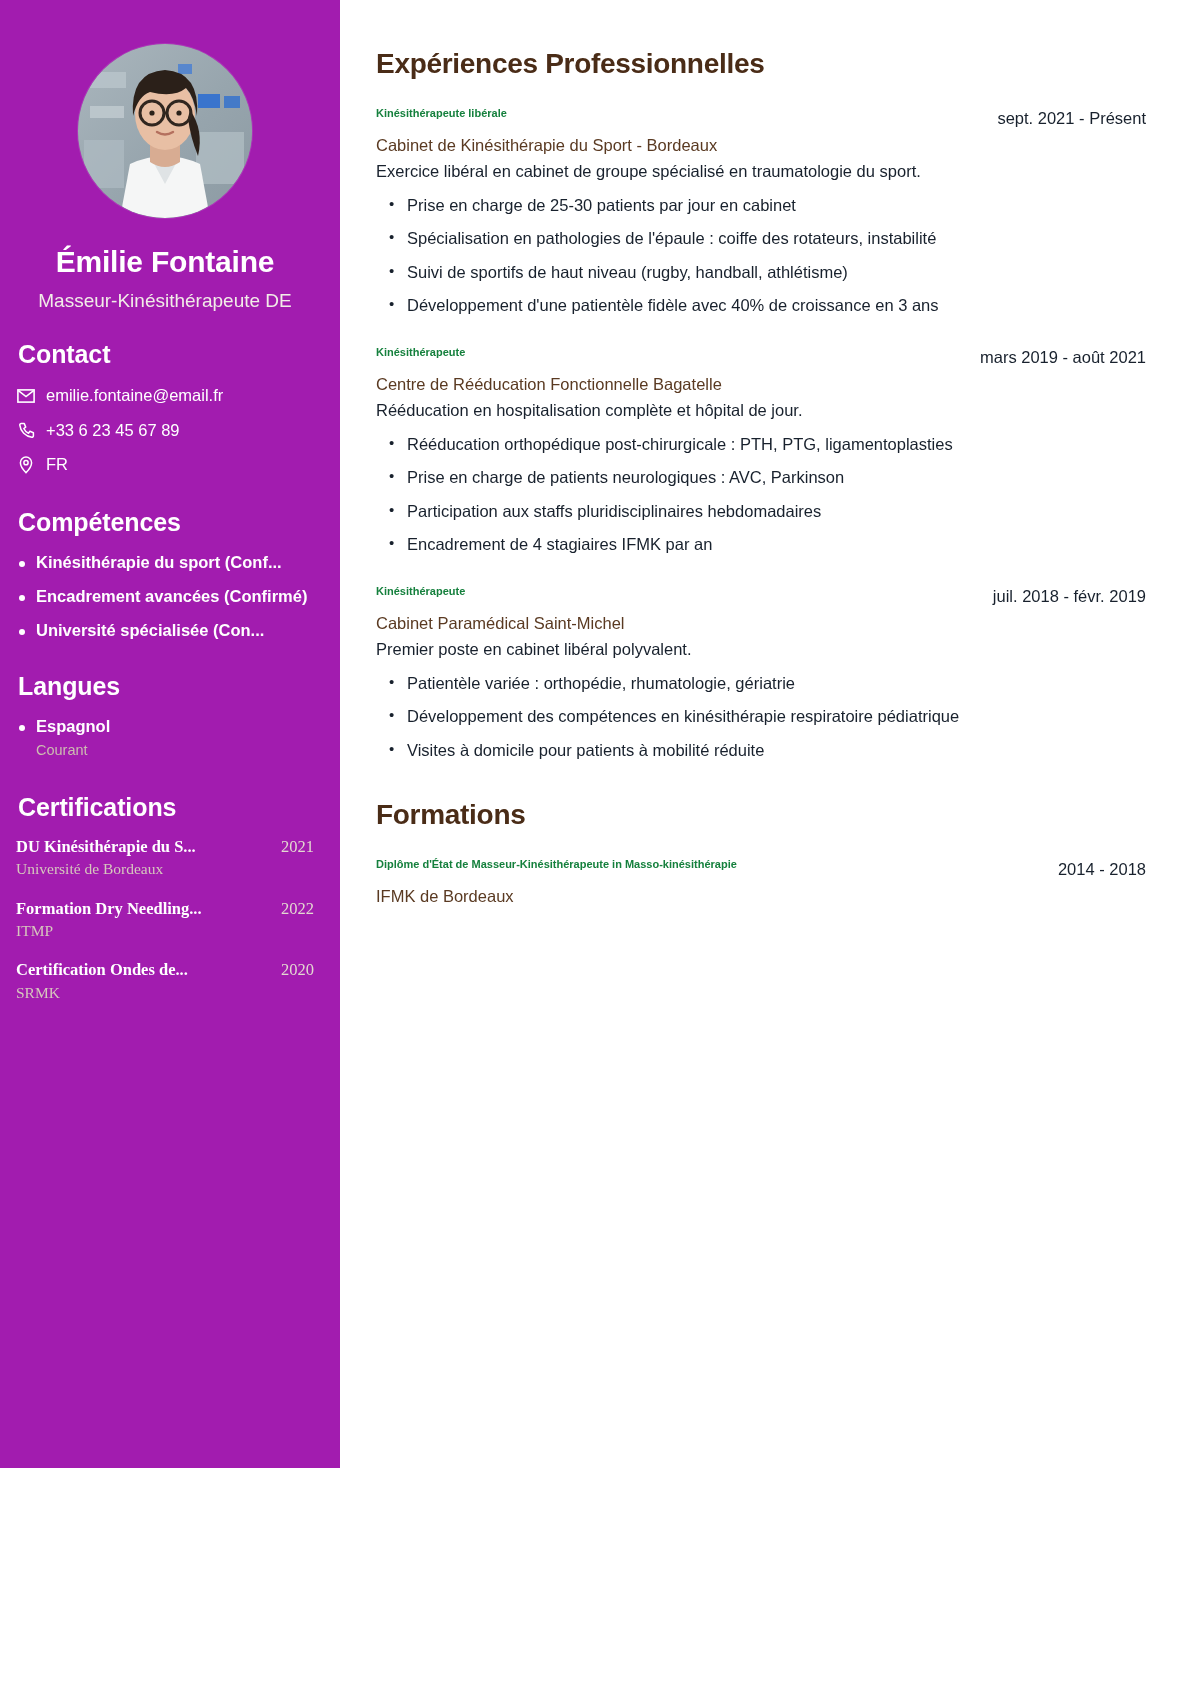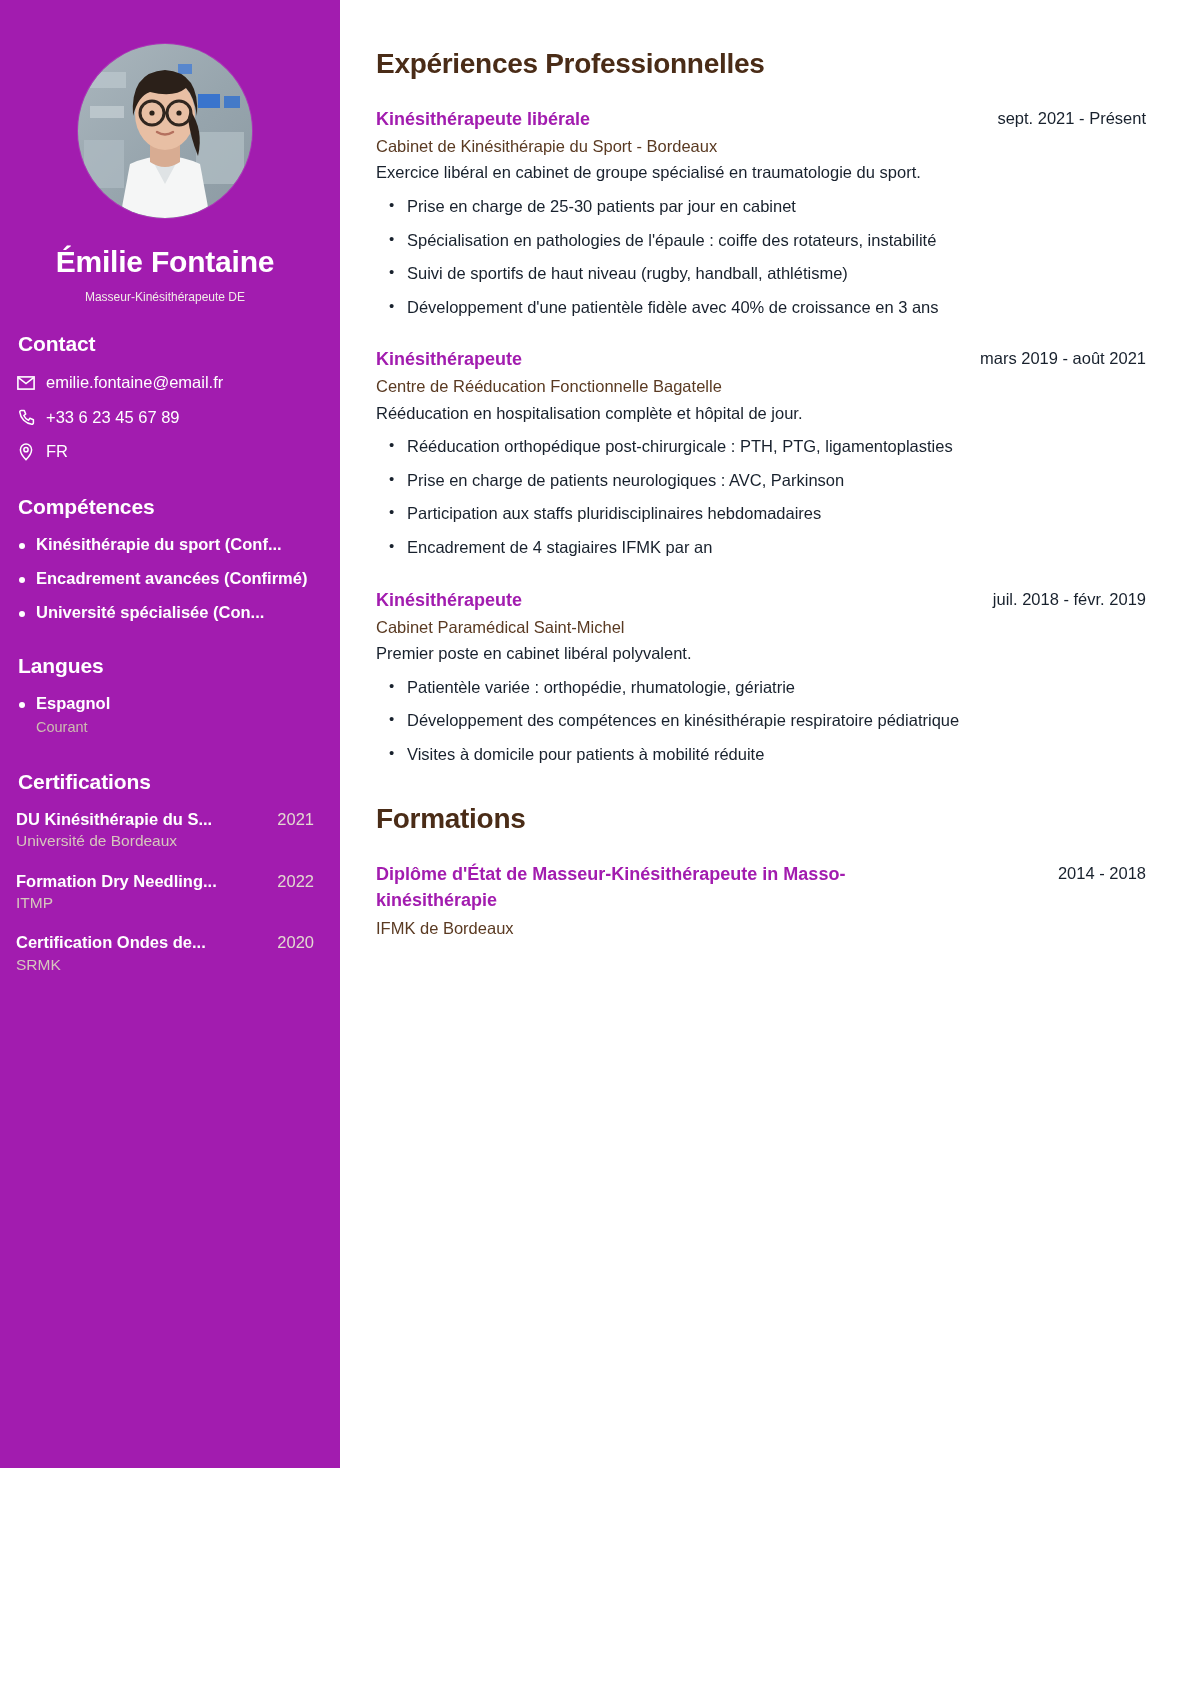--- a/index.html
+++ b/index.html
@@ -49,28 +49,28 @@
   .person-name {
     text-align: center;
     font-size: 30px;
     font-weight: bold;
     letter-spacing: -0.2px;
     line-height: 1.2;
     margin-bottom: 10px;
   }
   .person-title {
     text-align: center;
-    font-size: 12px;
+    font-size: 19px;
     font-weight: 400;
     color: #f2ece8;
     margin-bottom: 28px;
   }
 
   .side-heading {
-    font-size: 21px;
+    font-size: 25px;
     font-weight: bold;
     color: #ffffff;
     margin: 0 0 14px 2px;
     letter-spacing: -0.1px;
   }
 
   .contact-list { list-style: none; margin-bottom: 30px; }
   .contact-row {
     display: flex;
     align-items: center;
@@ -125,21 +125,21 @@
     left: 3px;
     top: 10px;
     width: 6px;
     height: 6px;
     border-radius: 50%;
     background: #ffffff;
   }
   .lang-name { font-size: 16.5px; font-weight: bold; line-height: 1.45; }
   .lang-level { font-size: 14.5px; font-weight: 400; color: #cdbcb1; line-height: 1.6; }
 
-  .cert-item { margin-bottom: 18px; }
+  .cert-item { margin-bottom: 18px; font-family: Liberation Serif, serif; }
   .cert-top {
     display: flex;
     justify-content: space-between;
     align-items: baseline;
     gap: 10px;
   }
   .cert-name {
     font-size: 16.5px;
     font-weight: bold;
     line-height: 1.35;
@@ -169,23 +169,23 @@
 
   .entry { margin-bottom: 26px; }
 
   .entry-top {
     display: flex;
     justify-content: space-between;
     align-items: flex-start;
     gap: 18px;
   }
   .entry-title {
-    font-size: 18px;
-    font-weight: bold;
-    color: #a21caf;
+    font-size: 11px;
+    font-weight: bold;
+    color: #15803d;
     line-height: 1.45;
     max-width: 520px;
   }
   .entry-date {
     font-size: 16.5px;
     font-weight: 400;
     color: #18212d;
     flex: 0 0 auto;
     white-space: nowrap;
     line-height: 1.5;

